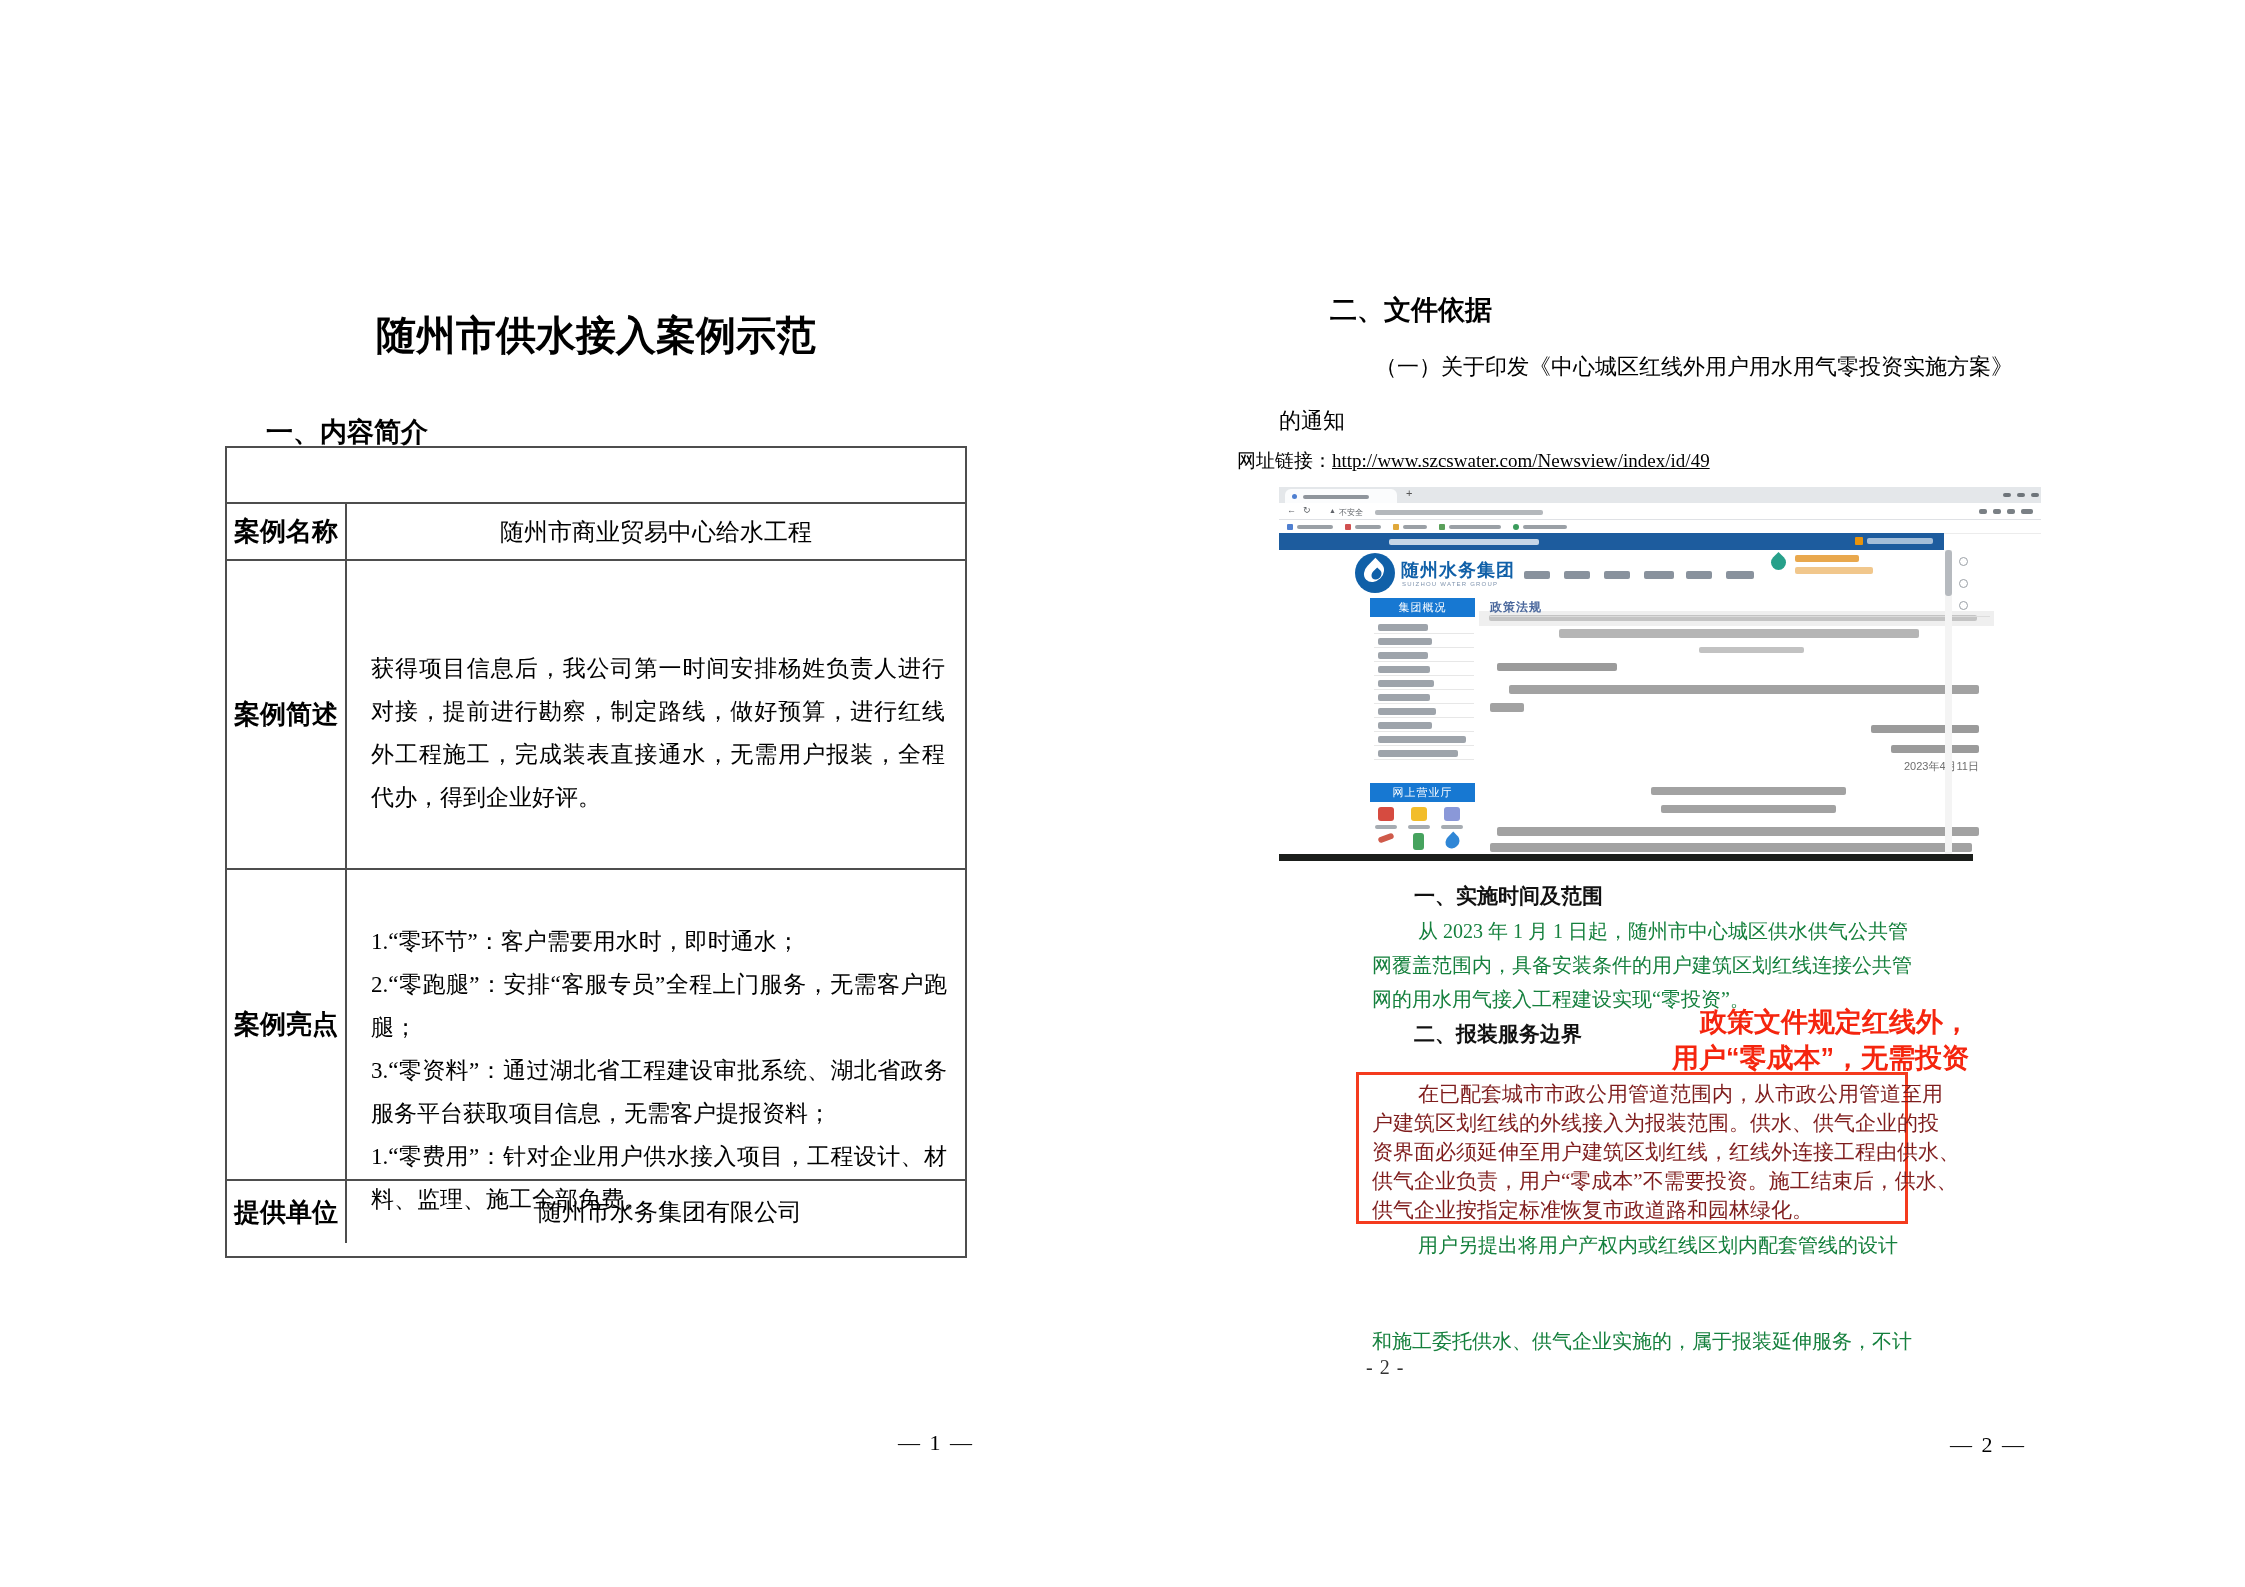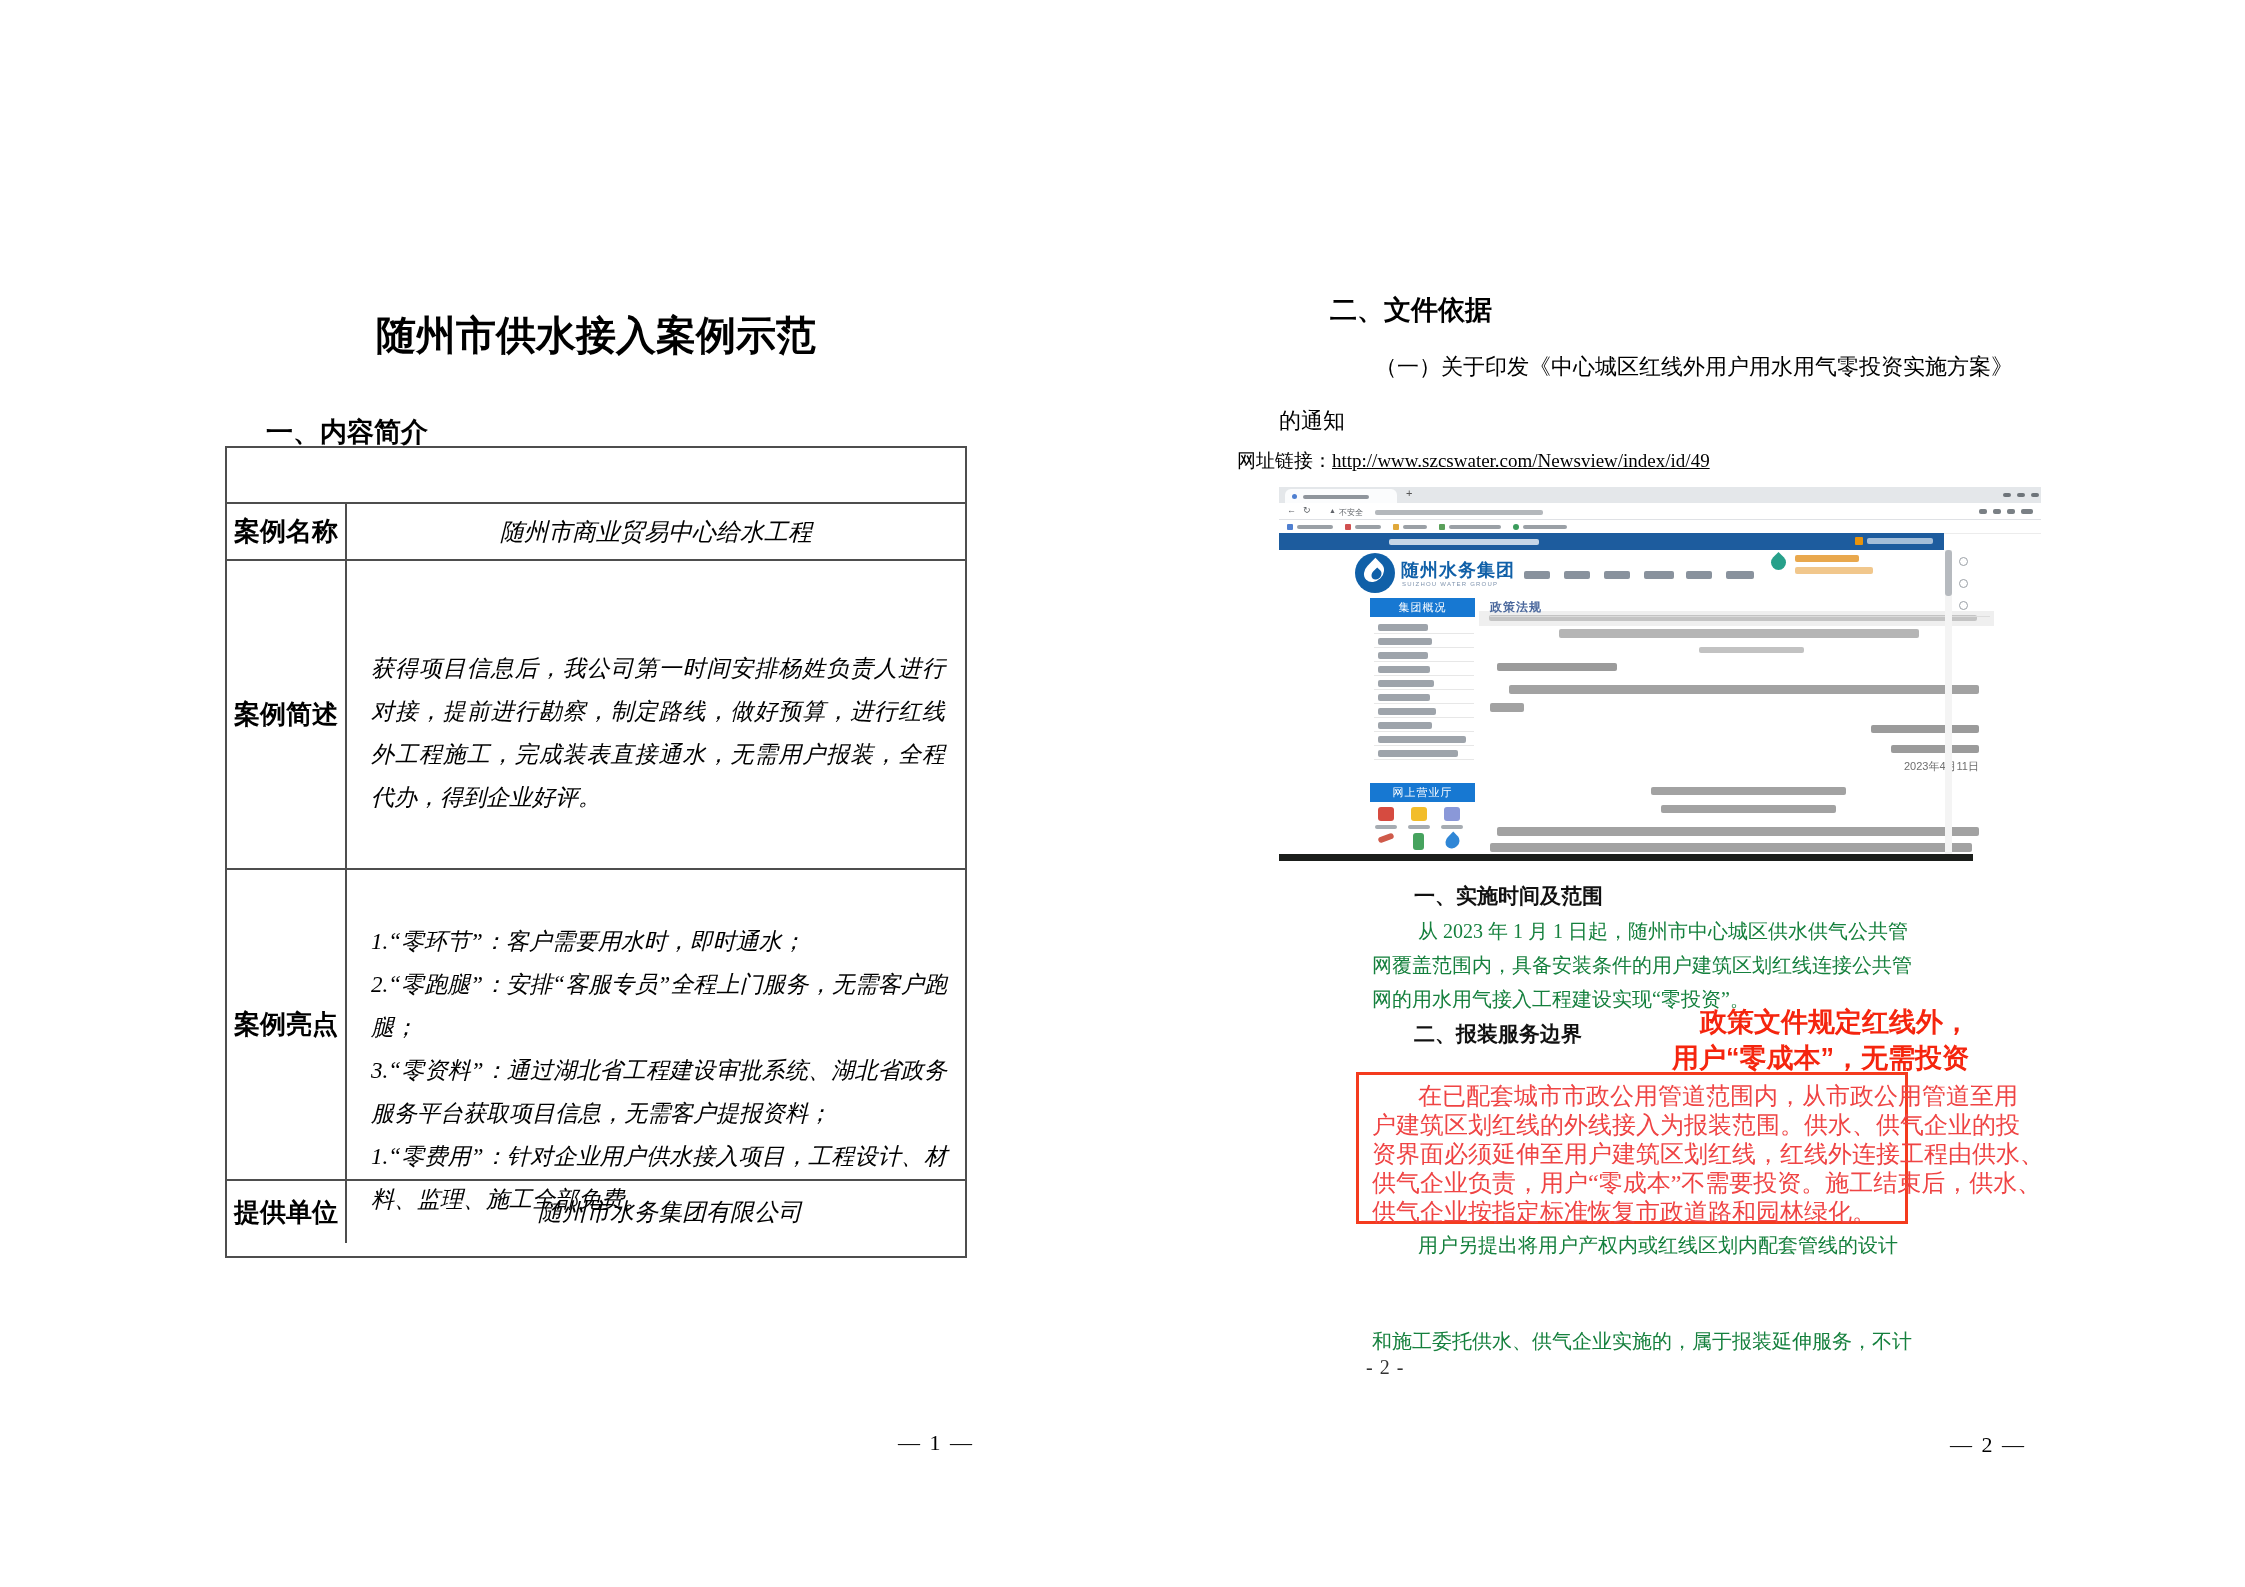--- a/index.html
+++ b/index.html
@@ -12,21 +12,21 @@
 
   
   .lp-title{left:225px;top:308px;width:742px;font-size:40px;font-weight:bold;text-align:center;}
   .lp-section{left:266px;top:414px;font-size:27px;}
   .tbl{left:225px;top:446px;width:742px;height:812px;border:2px solid #4e4e4e;box-sizing:border-box;}
   .row{position:absolute;left:0;width:100%;box-sizing:border-box;border-top:2px solid #4e4e4e;}
   .row.first{border-top:none;}
   .lab{position:absolute;left:0;top:0;bottom:0;width:120px;border-right:2px solid #4e4e4e;
        box-sizing:border-box;display:flex;align-items:center;justify-content:center;
        font-size:26px;font-weight:bold;font-family:"Liberation Sans","DejaVu Sans",sans-serif;}
-  .cnt{position:absolute;left:120px;top:0;bottom:0;right:0;box-sizing:border-box;font-size:23px;font-style:italic;}
+  .cnt{position:absolute;left:120px;top:0;bottom:0;right:0;box-sizing:border-box;font-size:23px;}
   .cnt.center{display:flex;align-items:center;justify-content:center;}
   .cnt p{margin:0;line-height:43px;}
   .hdr-cell{display:flex;align-items:center;justify-content:center;height:100%;
             font-size:26px;font-weight:bold;font-family:"Liberation Sans","DejaVu Sans",sans-serif;}
   .footer-num{font-size:22px;letter-spacing:2px;}
 
   
   .rp-section{left:1330px;top:292px;font-size:27px;}
   .rp-item{left:1375px;top:352px;font-size:22px;}
   .rp-item2{left:1279px;top:406px;font-size:22px;}
@@ -79,21 +79,21 @@
   .shot-date{left:540px;top:272px;width:160px;text-align:right;font-size:11px;color:#6e6e6e;}
   .scroll-track{left:666px;top:63px;width:7px;height:304px;background:#f4f4f4;}
   .scroll-thumb{left:666px;top:63px;width:7px;height:46px;background:#b6babf;border-radius:3px;}
   .edge-ic{left:680px;width:9px;height:9px;border:1px solid #9aa0a6;border-radius:50%;}
   .shot-bottom{left:0;top:367px;width:694px;height:7px;background:#1b1e1b;}
 
   
   .cap{font-size:20px;color:#15803d;}
   .cap-h{font-size:21px;font-weight:bold;color:#111;font-family:"Liberation Serif","DejaVu Serif",serif;}
   .redbox{left:1356px;top:1072px;width:552px;height:152px;border:3px solid #f43b1e;box-sizing:border-box;}
-  .boxline{font-size:24px;color:#ef4444;}
+  .boxline{font-size:21px;color:#7f1d1d;}
   .anno{font-size:27px;font-weight:bold;color:#f5250e;font-family:"Liberation Sans","DejaVu Sans",sans-serif;
         white-space:nowrap;z-index:5;}
   .cap-pg{font-size:20px;color:#333;letter-spacing:1px;}
 </style>
 </head>
 <body>
 
 <div>
 
   <div class="abs lp-title">随州市供水接入案例示范</div>

